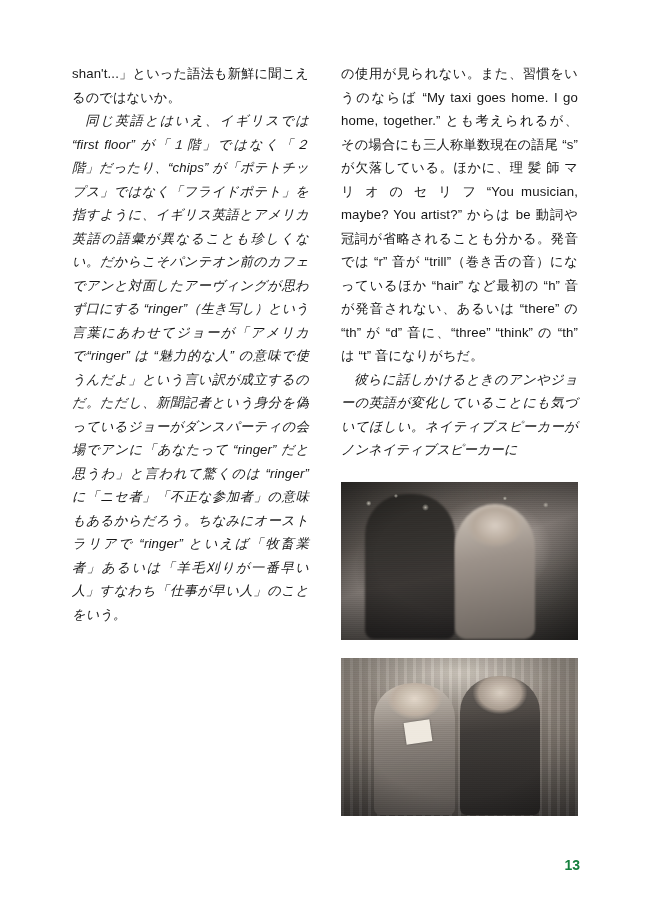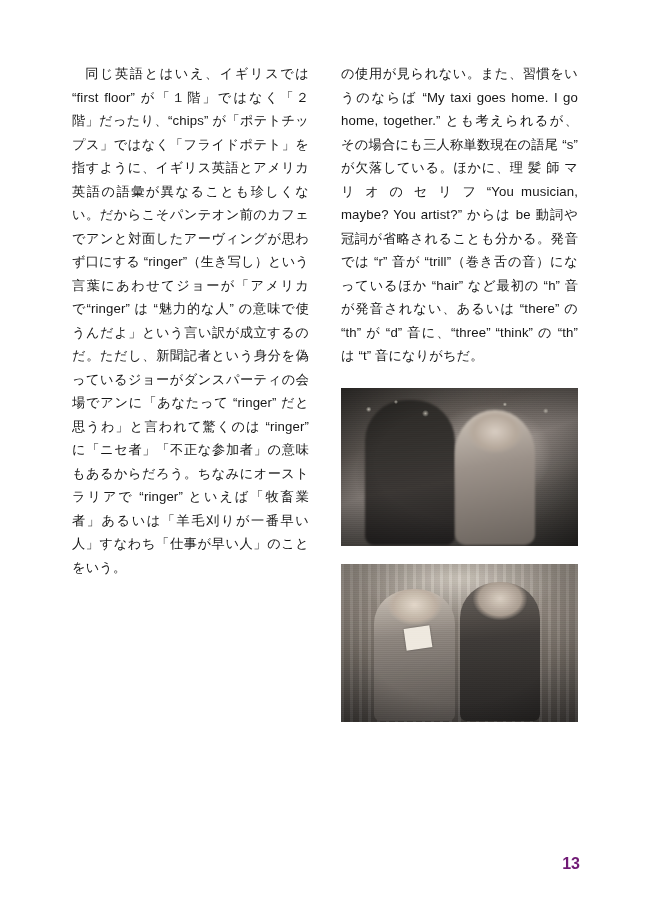--- a/index.html
+++ b/index.html
@@ -41,20 +41,21 @@
     font-size: 13.2px;
     line-height: 1.78;
     text-align: justify;
     text-justify: inter-character;
     letter-spacing: 0.01em;
     font-family: "Liberation Sans", sans-serif;
     color: #161616;
   }
   .col p.indent {
     text-indent: 1em;
+    font-style: italic;
   }
   .photo {
     width: 237px;
     background: #6d6d6d;
     margin-top: 18px;
     position: relative;
     overflow: hidden;
   }
   .photo.one { height: 158px; margin-top: 20px; }
   .photo.two { height: 158px; margin-top: 18px; }
@@ -159,38 +160,40 @@
     position: absolute; inset: 0;
     background-image:
       repeating-linear-gradient(0deg, rgba(255,255,255,0.03) 0px, rgba(255,255,255,0.03) 1px, rgba(0,0,0,0.03) 1px, rgba(0,0,0,0.03) 2px);
     mix-blend-mode: overlay;
   }
 
   .page-number {
     position: absolute;
     right: 70px;
     bottom: 42px;
-    font-size: 16px;
+    font-size: 14px;
     font-weight: bold;
-    color: #701a75;
+    color: #15803d;
     font-family: "Liberation Sans", sans-serif;
   }
 </style>
 </head>
 <body>
 
 <div class="page">
   <div class="columns">
 
     <div class="col">
+      <p>shan't...」といった語法も新鮮に聞こえるのではないか。</p>
       <p class="indent">同じ英語とはいえ、イギリスでは “first floor” が「１階」ではなく「２階」だったり、“chips” が「ポテトチップス」ではなく「フライドポテト」を指すように、イギリス英語とアメリカ英語の語彙が異なることも珍しくない。だからこそパンテオン前のカフェでアンと対面したアーヴィングが思わず口にする “ringer”（生き写し）という言葉にあわせてジョーが「アメリカで“ringer” は “魅力的な人” の意味で使うんだよ」という言い訳が成立するのだ。ただし、新聞記者という身分を偽っているジョーがダンスパーティの会場でアンに「あなたって “ringer” だと思うわ」と言われて驚くのは “ringer” に「ニセ者」「不正な参加者」の意味もあるからだろう。ちなみにオーストラリアで “ringer” といえば「牧畜業者」あるいは「羊毛刈りが一番早い人」すなわち「仕事が早い人」のことをいう。</p>
     </div>
 
     <div class="col">
       <p>の使用が見られない。また、習慣をいうのならば “My taxi goes home. I go home, together.” とも考えられるが、その場合にも三人称単数現在の語尾 “s” が欠落している。ほかに、理 髪 師 マ リ オ の セ リ フ “You musician, maybe? You artist?” からは be 動詞や冠詞が省略されることも分かる。発音では “r” 音が “trill”（巻き舌の音）になっているほか “hair” など最初の “h” 音が発音されない、あるいは “there” の “th” が “d” 音に、“three” “think” の “th” は “t” 音になりがちだ。</p>
+      <p class="indent">彼らに話しかけるときのアンやジョーの英語が変化していることにも気づいてほしい。ネイティブスピーカーがノンネイティブスピーカーに</p>
 
       <div class="photo one p1">
         <div class="lights"></div>
         <div class="grain"></div>
         <div class="vignette"></div>
       </div>
 
       <div class="photo two p2">
         <div class="bg"></div>
         <div class="figL"></div>

